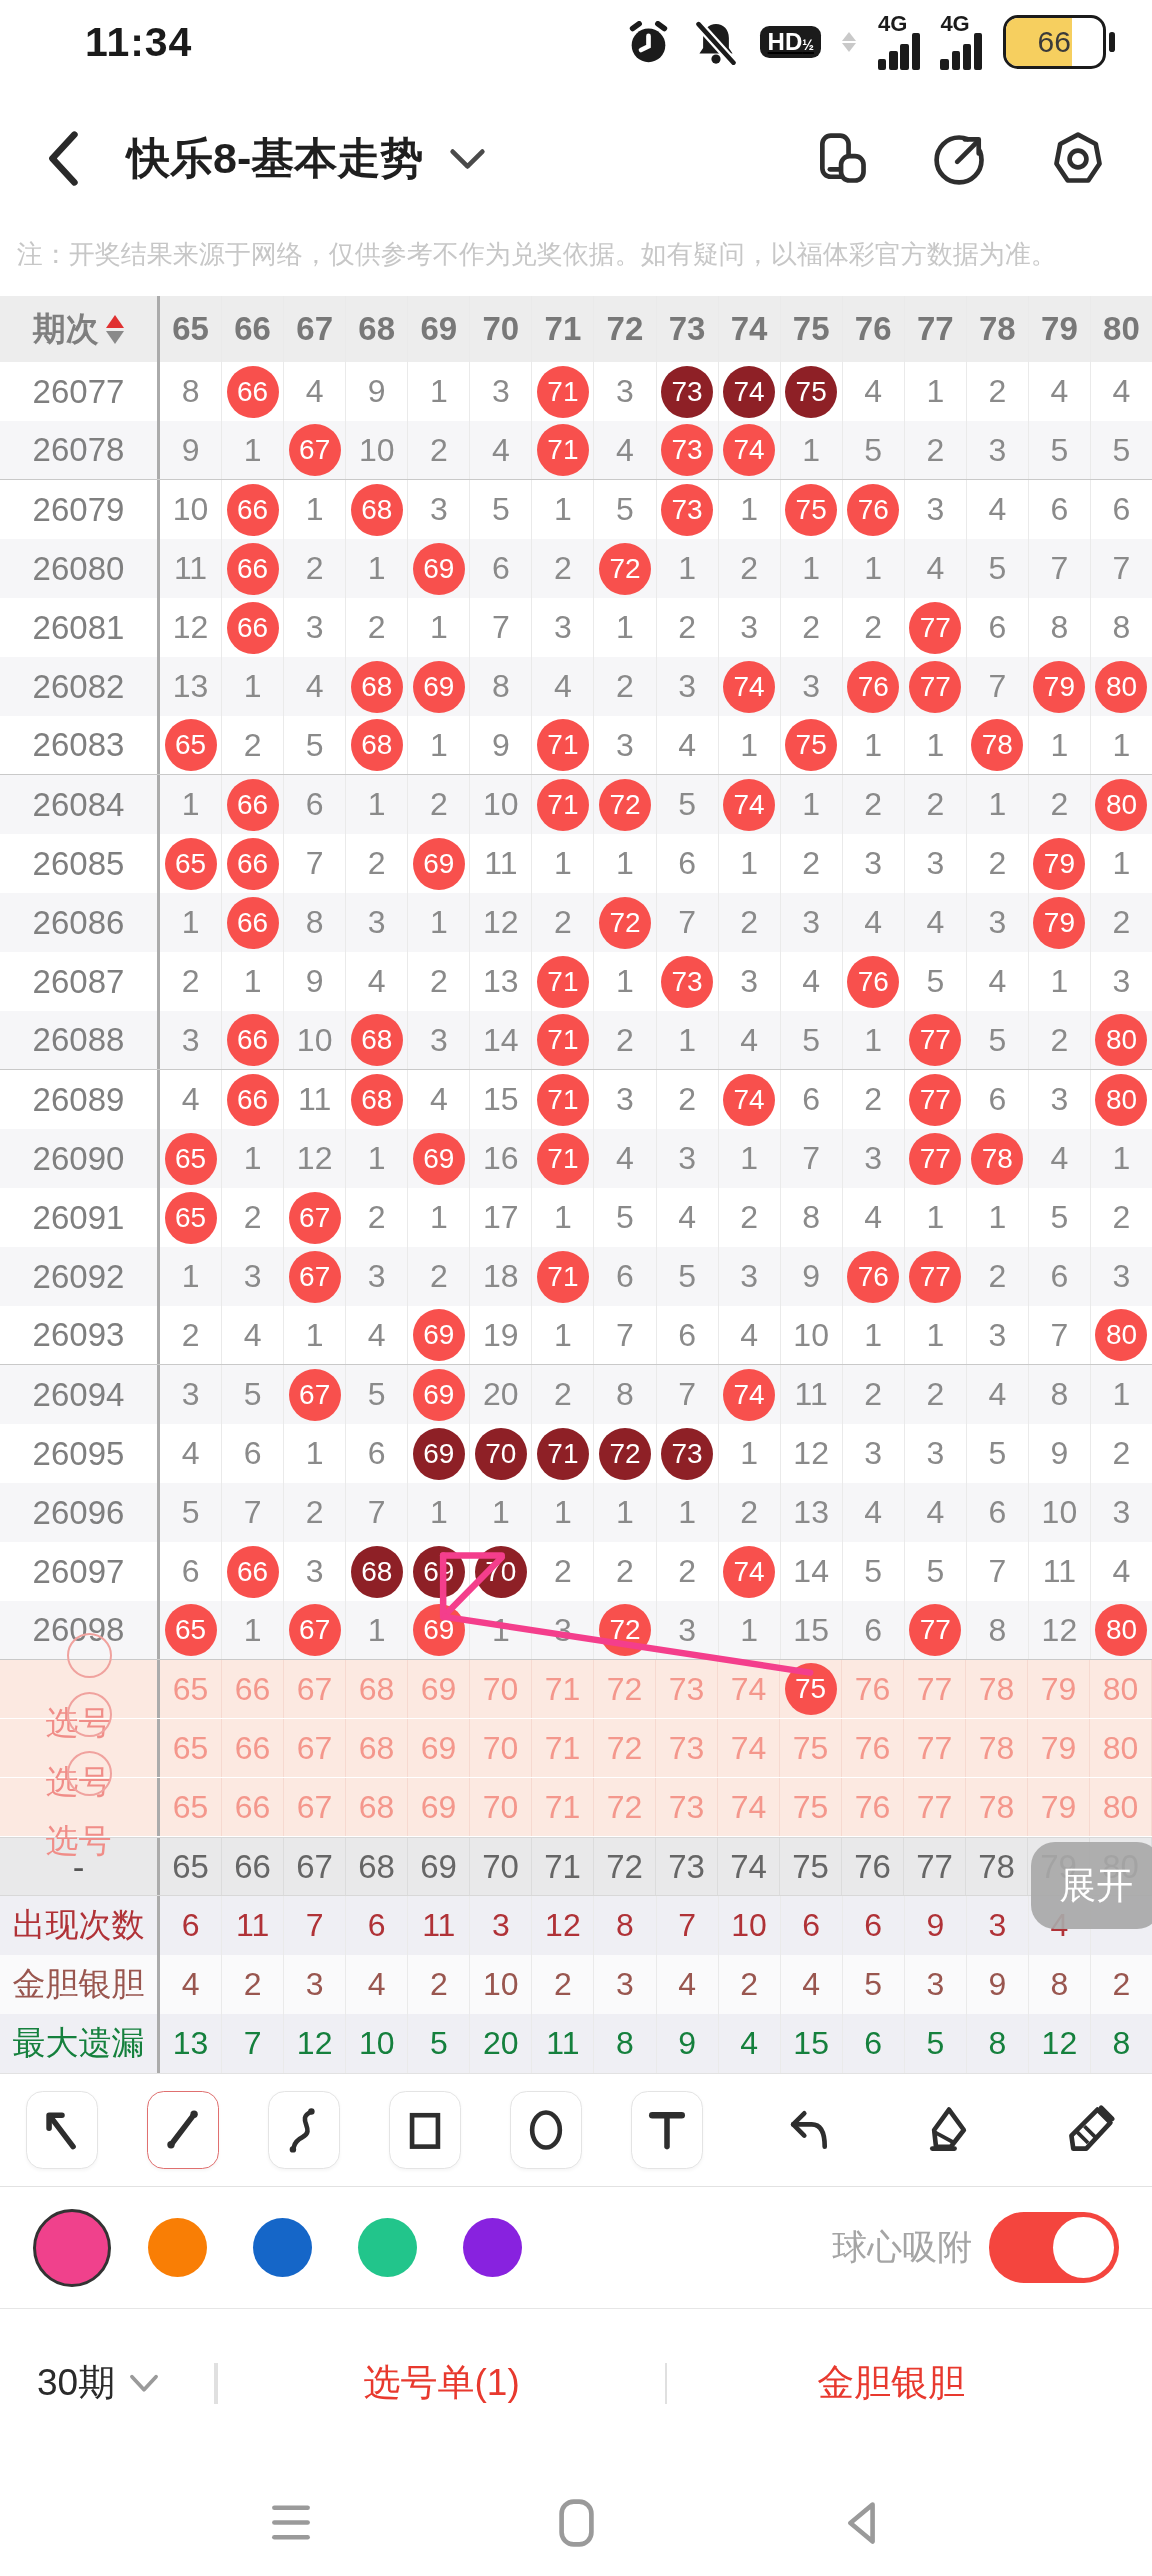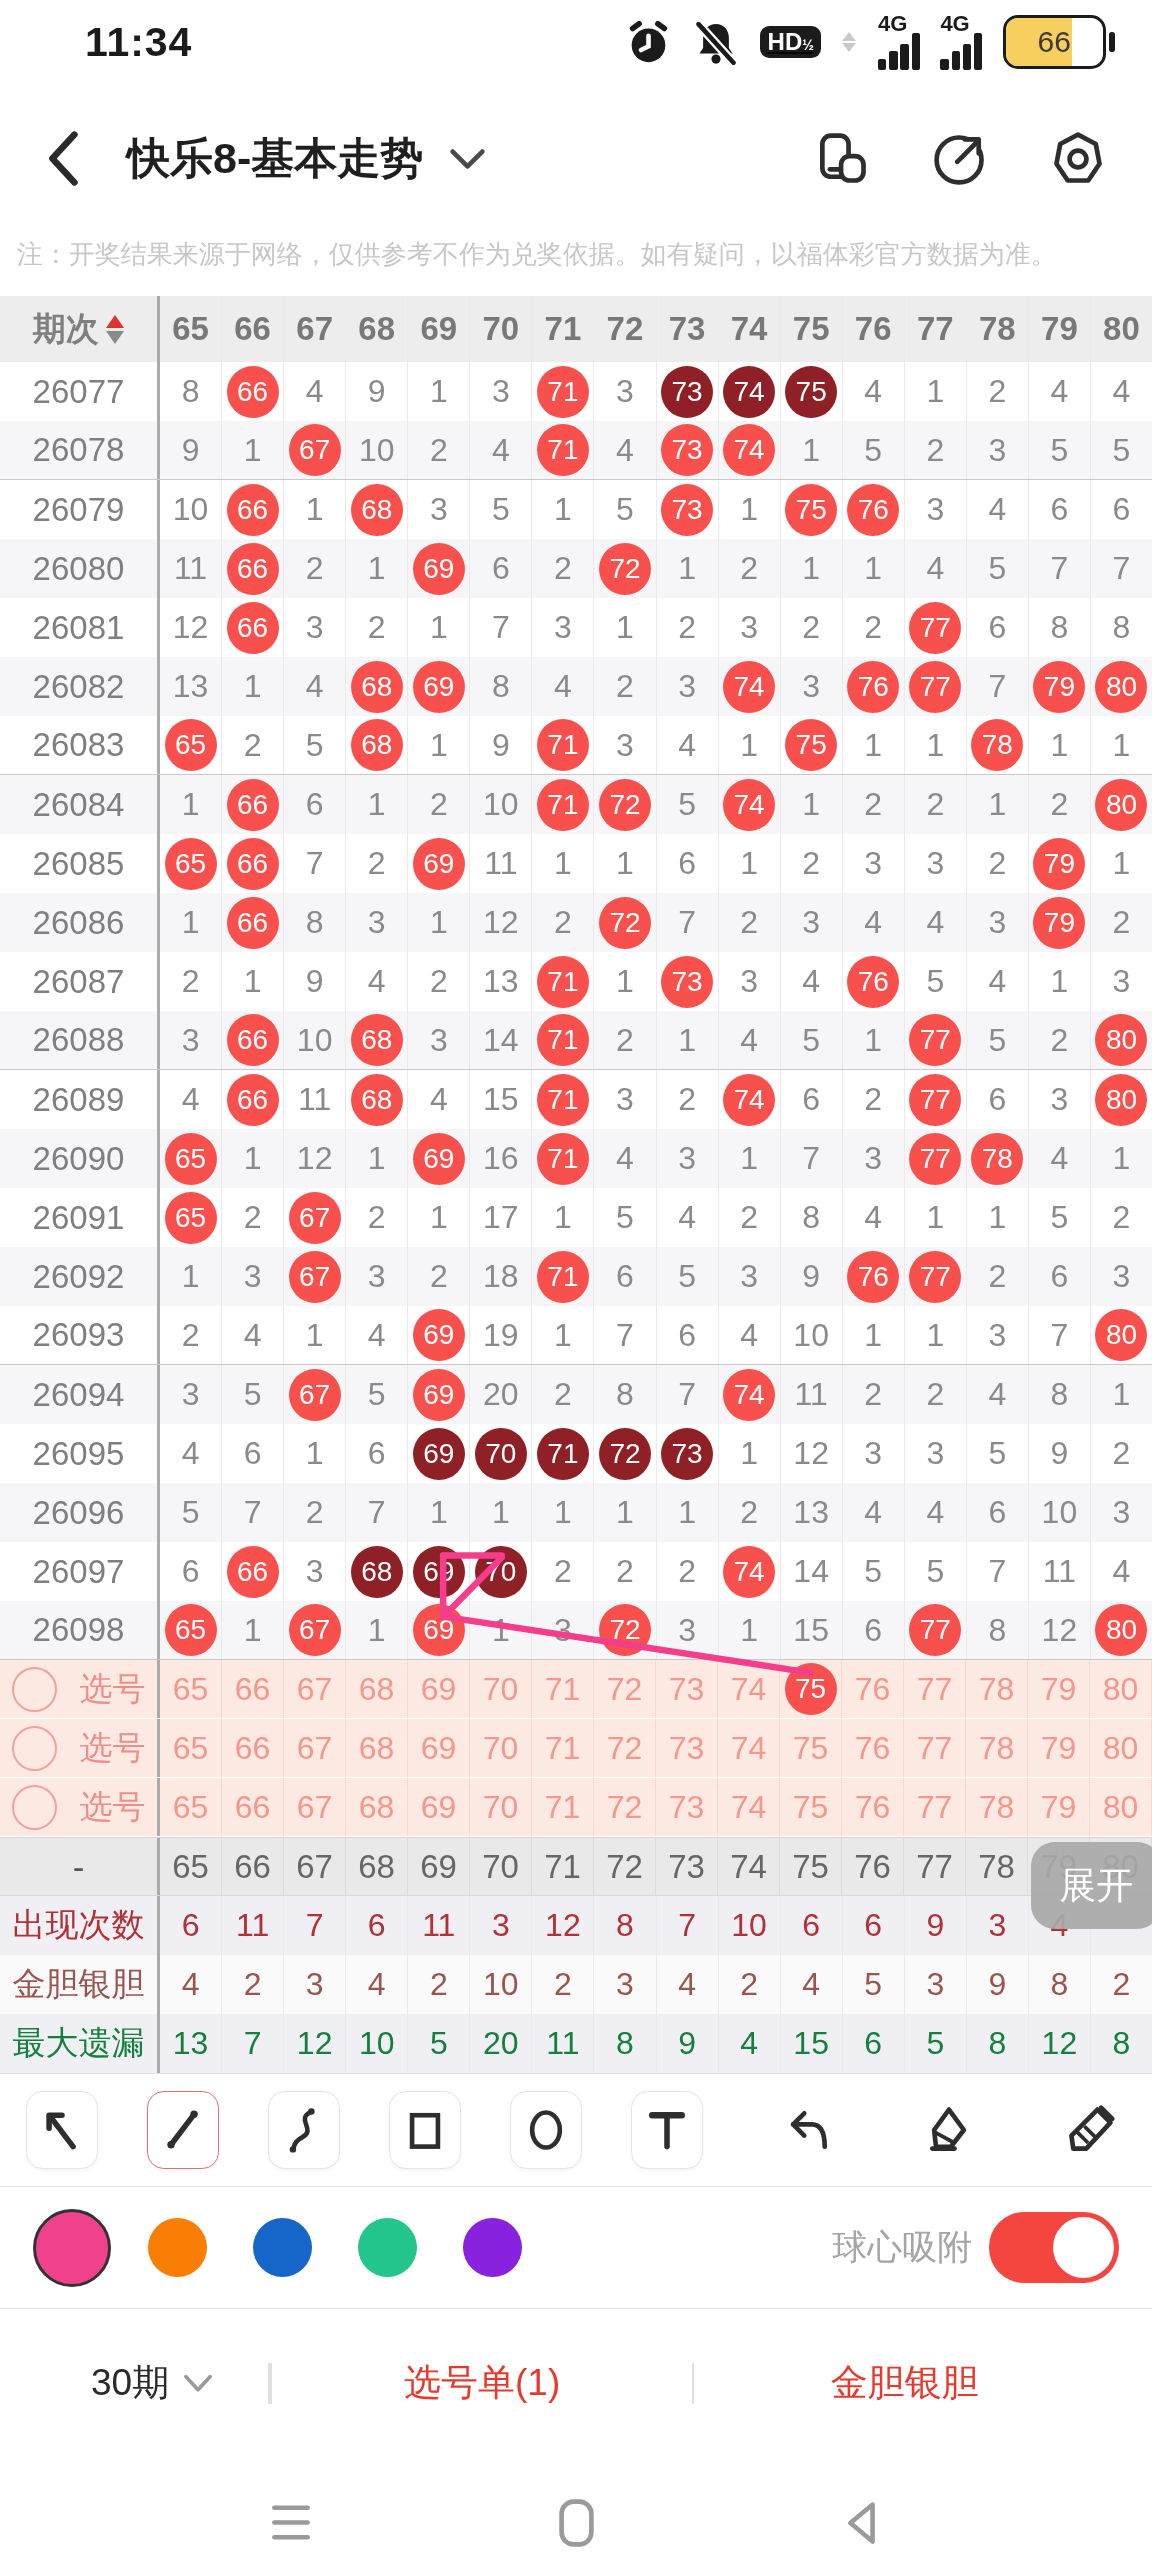--- a/index.html
+++ b/index.html
@@ -42,21 +42,21 @@
   .trow.stripe{background:#f6f6f8;}
   .trow.grp{border-bottom:1.9px solid #c9c9c9;}
   .ball{width:52px;height:52px;border-radius:50%;display:flex;align-items:center;justify-content:center;color:#fff;font-size:28px;}
   .ball.red{background:#f8504d;}
   .ball.dark{background:#8e2026;}
   .sorter{display:flex;flex-direction:column;gap:2.8px;margin-left:7.4px;}
   .s-up{width:0;height:0;border-left:9.3px solid transparent;border-right:9.3px solid transparent;border-bottom:13px solid #e03131;}
   .s-dn{width:0;height:0;border-left:9.3px solid transparent;border-right:9.3px solid transparent;border-top:13px solid #8a8a8a;}
   .trow.picker{background:#fce9e1;border-bottom:1.9px solid #fff;}
   .trow.picker .cell{color:#f4978c;border-right:0.9px solid #f6d9d0;}
-  .pick-label{display:flex;align-items:flex-end;gap:23px;}
+  .pick-label{display:flex;align-items:flex-end;gap:23px;flex-direction:column;}
   .pick-circle{width:41px;height:41px;border-radius:50%;border:2.8px solid #f0a29e;background:transparent;}
   .pick-txt{font-size:33px;color:#f08d88;}
   .trow.dash{height:59px;background:#e9e9ea;border-top:0.9px solid #d8d8d8;border-bottom:0.9px solid #d8d8d8;}
   .trow.dash .lcell{color:#555;font-size:35px;}
   .trow.dash .cell{color:#666;font-size:33px;border-right:0.9px solid #dcdcdc;}
   .trow.stat{height:59px;}
   .trow.stat .lcell{font-size:33px;}
   .stat-appear{background:#efeff4;} .stat-appear .lcell,.stat-appear .cell{color:#b03237;}
   .stat-avg{background:#fafafb;}    .stat-avg .lcell,.stat-avg .cell{color:#99564f;}
   .stat-max{background:#efeff4;}    .stat-max .lcell,.stat-max .cell{color:#15803d;}
@@ -72,21 +72,21 @@
   .tool-gap{margin-left:20.4px;}
   
   .palette-row{height:122px;border-top:1.9px solid #e2e2e2;display:flex;align-items:center;padding:0 33px;box-sizing:border-box;}
   .swatch{width:59px;height:59px;border-radius:50%;margin-right:46px;}
   .swatch.sel{width:78px;height:78px;border:3.7px solid #333;box-sizing:border-box;margin-right:37px;}
   .snap-label{margin-left:auto;font-size:35px;color:#a5a5a5;}
   .toggle{width:130px;height:71px;border-radius:35px;background:#f4453e;position:relative;margin-left:16.7px;}
   .toggle .knob{position:absolute;right:4.6px;top:4.6px;width:61px;height:61px;border-radius:50%;background:#fff;}
   
   .footer{height:149px;border-top:1.9px solid #e6e6e6;display:flex;align-items:center;box-sizing:border-box;padding:0 37px;}
-  .period-sel{display:flex;align-items:center;gap:13px;font-size:37px;color:#2a2a2a;min-width:177px;margin-left:54px;}
+  .period-sel{display:flex;align-items:center;gap:13px;font-size:37px;color:#2a2a2a;min-width:177px;}
   .vsep{width:1.9px;height:41px;background:#e0e0e0;}
   .flink{flex:1;text-align:center;font-size:37px;color:#e8392e;}
   
   .sysnav{height:131px;display:flex;align-items:center;justify-content:center;gap:216px;}
   .sn{width:69px;height:69px;display:flex;align-items:center;justify-content:center;}
 </style>
 </head>
 <body>
 
 <div class="status-bar">

